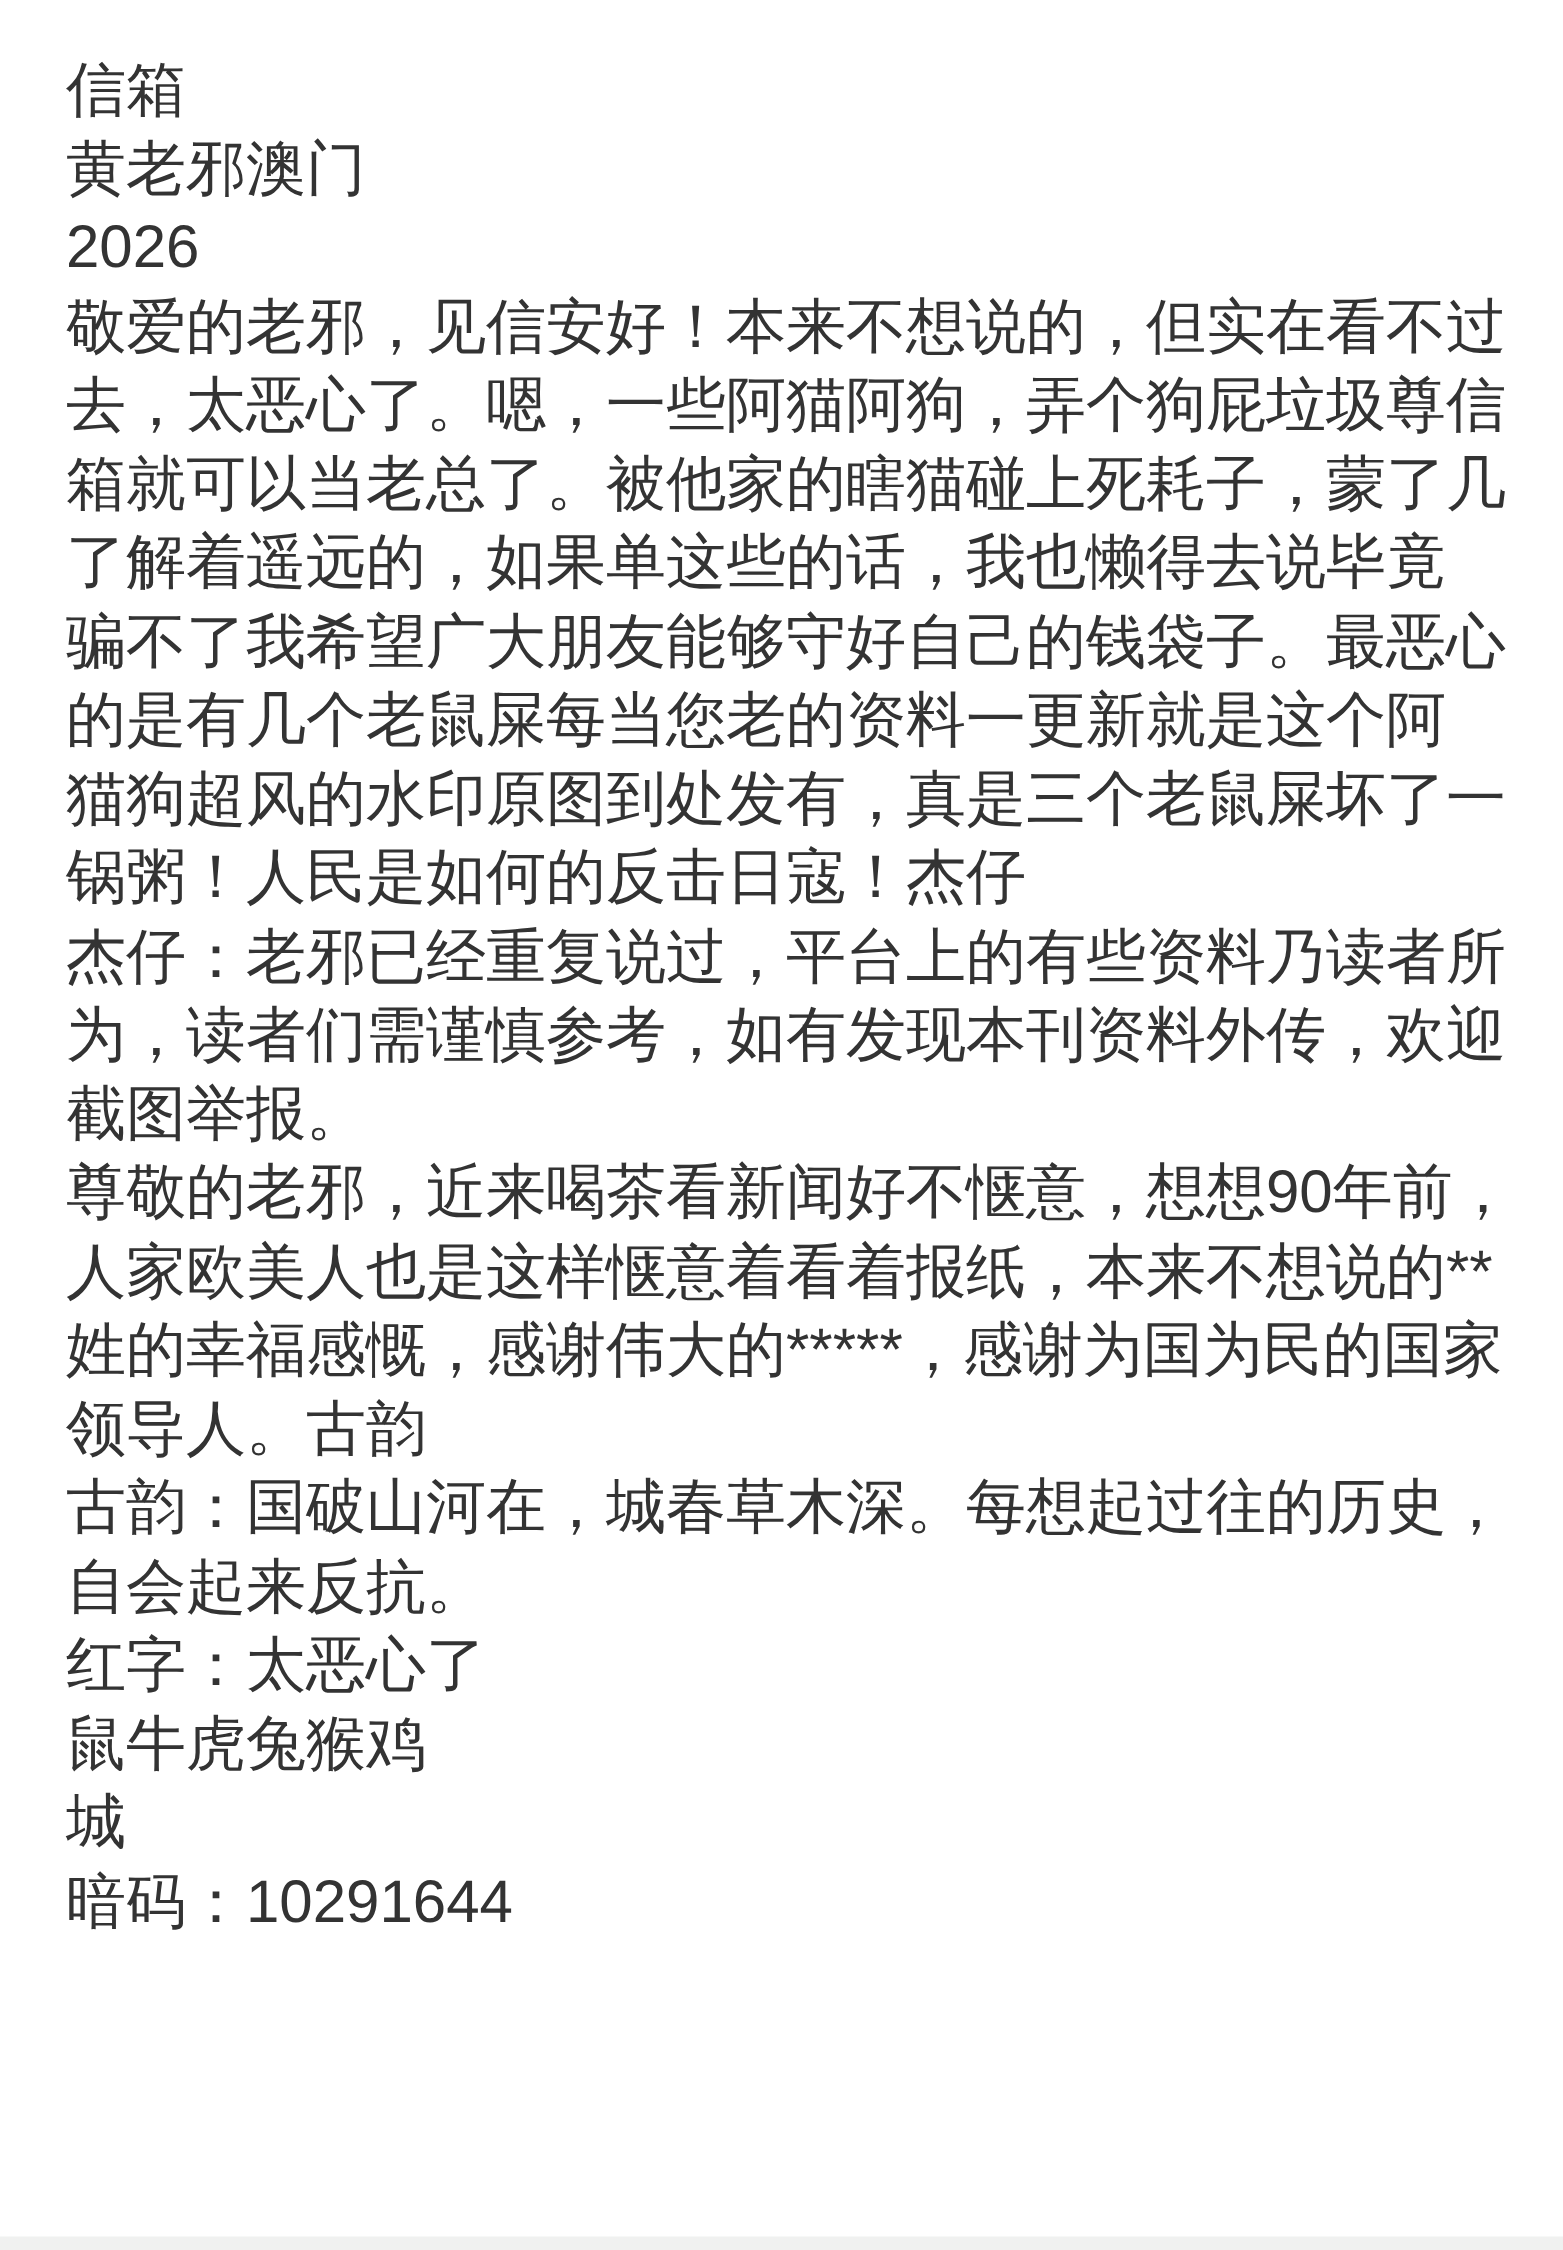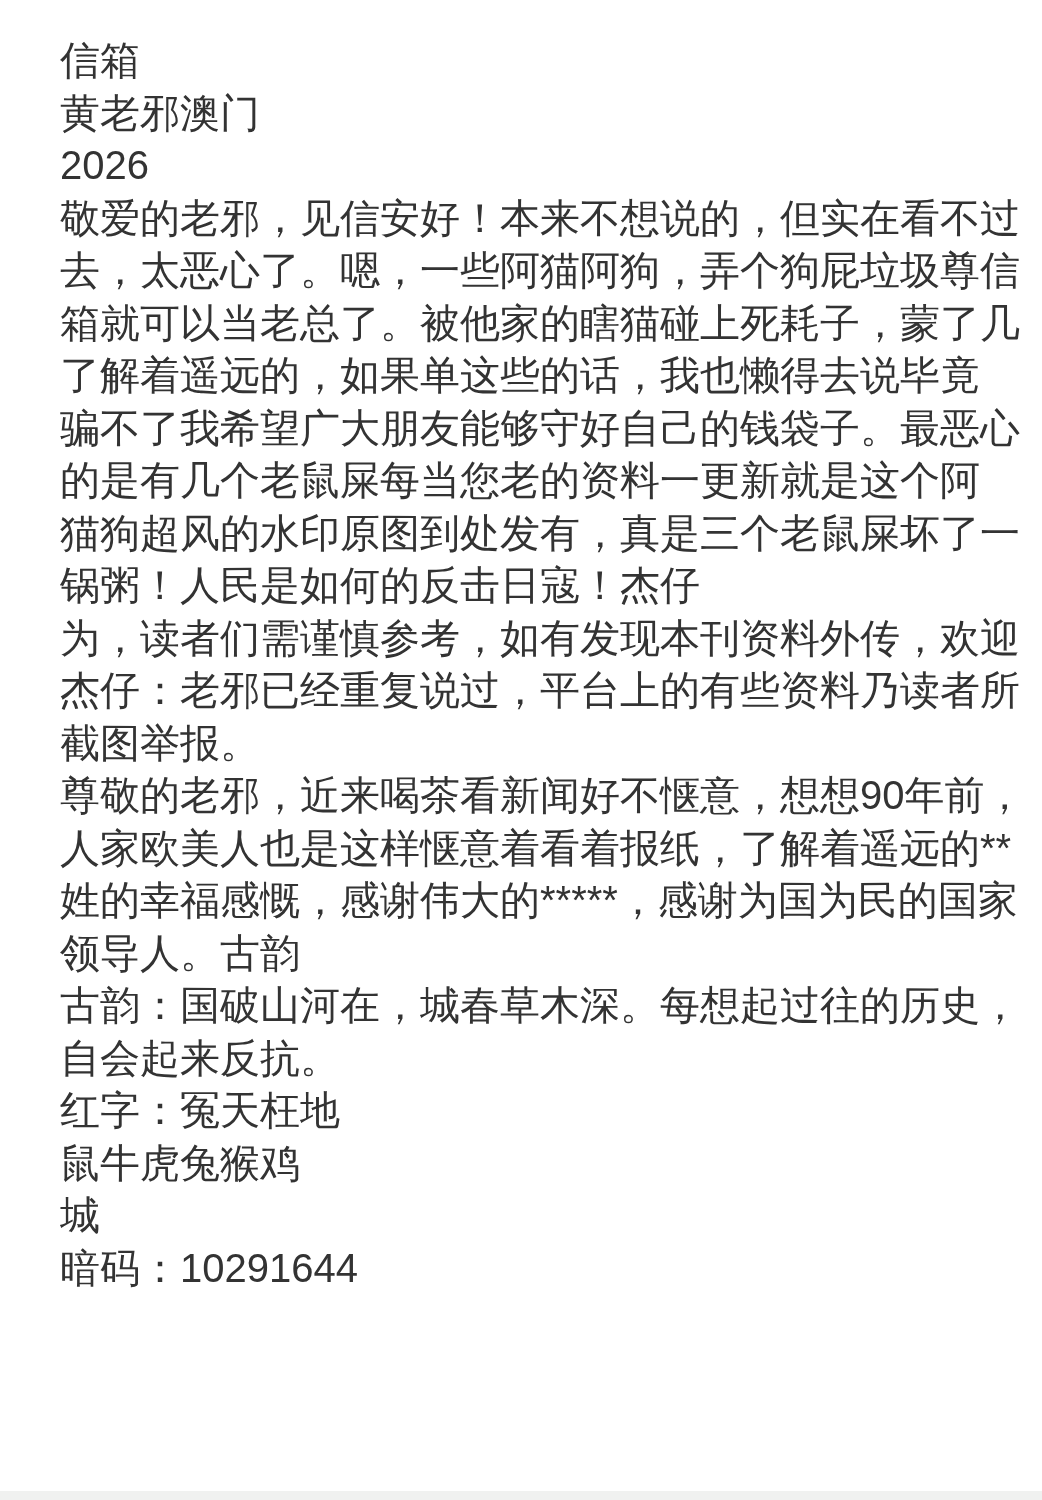--- a/index.html
+++ b/index.html
@@ -10,21 +10,21 @@
   .page {
     position: relative;
     width: 1042px;
     height: 1500px;
     background: #ffffff;
     overflow: hidden;
     font-family: "Liberation Sans", sans-serif;
   }
   .letter {
     position: absolute;
-    left: 60px;
+    left: 44px;
     top: 34px;
     right: 38px;
     color: #333333;
     font-size: 40px;
     line-height: 52.5px;
     font-weight: 400;
     letter-spacing: 0px;
   }
   .text-line {
     white-space: nowrap;
@@ -48,28 +48,28 @@
     <div class="text-line">黄老邪澳门</div>
     <div class="text-line">2026</div>
     <div class="text-line">敬爱的老邪，见信安好！本来不想说的，但实在看不过</div>
     <div class="text-line">去，太恶心了。嗯，一些阿猫阿狗，弄个狗屁垃圾尊信</div>
     <div class="text-line">箱就可以当老总了。被他家的瞎猫碰上死耗子，蒙了几</div>
     <div class="text-line">了解着遥远的，如果单这些的话，我也懒得去说毕竟</div>
     <div class="text-line">骗不了我希望广大朋友能够守好自己的钱袋子。最恶心</div>
     <div class="text-line">的是有几个老鼠屎每当您老的资料一更新就是这个阿</div>
     <div class="text-line">猫狗超风的水印原图到处发有，真是三个老鼠屎坏了一</div>
     <div class="text-line">锅粥！人民是如何的反击日寇！杰仔</div>
+    <div class="text-line">杰仔：老邪已经重复说过，平台上的有些资料乃读者所</div>
     <div class="text-line">为，读者们需谨慎参考，如有发现本刊资料外传，欢迎</div>
-    <div class="text-line">杰仔：老邪已经重复说过，平台上的有些资料乃读者所</div>
     <div class="text-line">截图举报。</div>
     <div class="text-line">尊敬的老邪，近来喝茶看新闻好不惬意，想想90年前，</div>
-    <div class="text-line">人家欧美人也是这样惬意着看着报纸，了解着遥远的**</div>
+    <div class="text-line">人家欧美人也是这样惬意着看着报纸，本来不想说的**</div>
     <div class="text-line">姓的幸福感慨，感谢伟大的*****，感谢为国为民的国家</div>
     <div class="text-line">领导人。古韵</div>
     <div class="text-line">古韵：国破山河在，城春草木深。每想起过往的历史，</div>
     <div class="text-line">自会起来反抗。</div>
-    <div class="text-line">红字：冤天枉地</div>
+    <div class="text-line">红字：太恶心了</div>
     <div class="text-line">鼠牛虎兔猴鸡</div>
     <div class="text-line">城</div>
     <div class="text-line">暗码：10291644</div>
   </div>
   <div class="footer-strip"></div>
 </div>
 
 </body></html>

